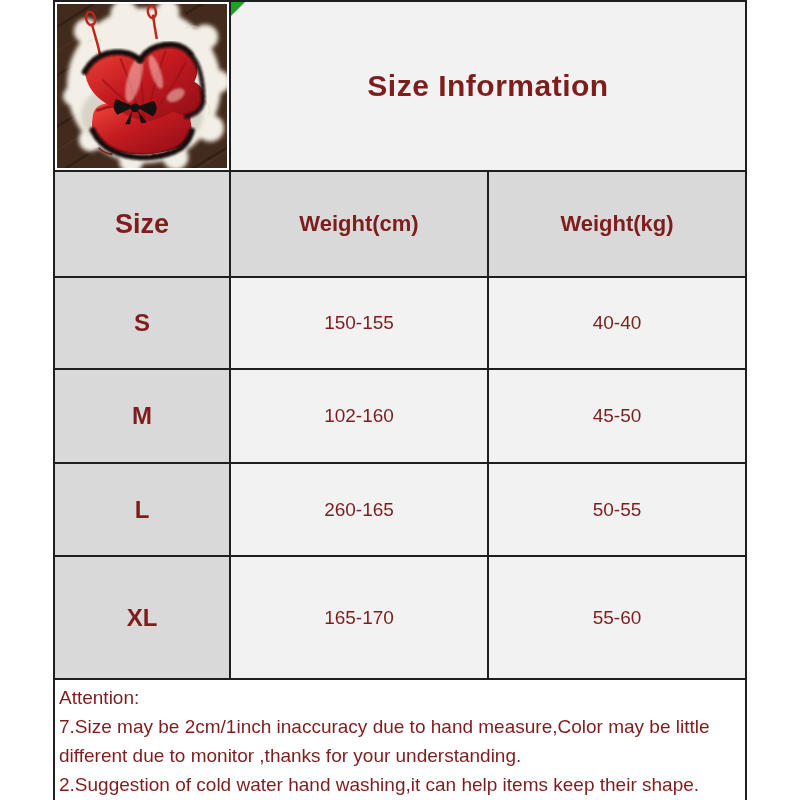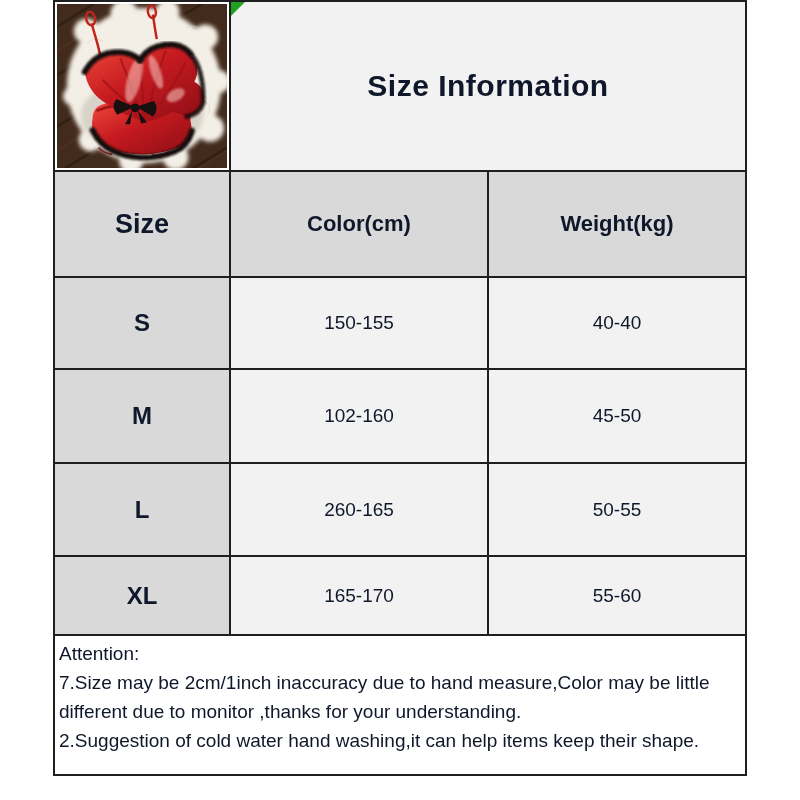--- a/index.html
+++ b/index.html
@@ -1,19 +1,19 @@
 <!DOCTYPE html>
 <html><head>
 <meta charset="utf-8">
 <style>
   html,body{margin:0;padding:0;background:#ffffff;}
   *{box-sizing:border-box;}
   .page{
     position:relative;width:800px;height:800px;background:#ffffff;overflow:hidden;
-    font-family:"Liberation Sans","DejaVu Sans",sans-serif;color:#0f172a;
+    font-family:"Liberation Sans","DejaVu Sans",sans-serif;color:#7f1d1d;
   }
   table.size-table{
     position:absolute;left:53px;top:0;width:692px;
     border-collapse:collapse;table-layout:fixed;
   }
   td{
     border:2px solid #1f1f1f;text-align:center;vertical-align:middle;padding:0;
   }
   td.photo-cell{background:#ffffff;height:170px;padding:2px;}
   td.title-cell{
@@ -26,21 +26,21 @@
     -webkit-clip-path:polygon(0 0,100% 0,0 100%);
     clip-path:polygon(0 0,100% 0,0 100%);
   }
   td.head-cell{background:#d9d9d9;font-weight:bold;font-size:22px;height:106px;}
   td.head-cell.first{font-size:27px;}
   td.size-cell{background:#d9d9d9;font-weight:bold;font-size:24px;}
   td.data-cell{background:#f2f2f2;font-size:19px;}
   tr.r1 td{height:92px;}
   tr.r2 td{height:94px;}
   tr.r3 td{height:93px;}
-  tr.r4 td{height:79px;}
+  tr.r4 td{height:123px;}
   td.attention-cell{
     background:#ffffff;height:140px;text-align:left;vertical-align:top;
     padding:3px 6px 0 4px;font-size:19px;line-height:29px;
   }
   .photo-svg{display:block;width:100%;height:100%;}
 </style>
 </head>
 <body>
 
 <div class="page">
@@ -155,21 +155,21 @@
         </svg>
       </td>
       <td class="title-cell" colspan="2">
         <span class="corner-marker"></span>
         <span>Size Information</span>
       </td>
     </tr>
 
     <tr>
       <td class="head-cell first">Size</td>
-      <td class="head-cell">Color(cm)</td>
+      <td class="head-cell">Weight(cm)</td>
       <td class="head-cell">Weight(kg)</td>
     </tr>
 
     <tr class="r1">
       <td class="size-cell">S</td>
       <td class="data-cell">150-155</td>
       <td class="data-cell">40-40</td>
     </tr>
     <tr class="r2">
       <td class="size-cell">M</td>

